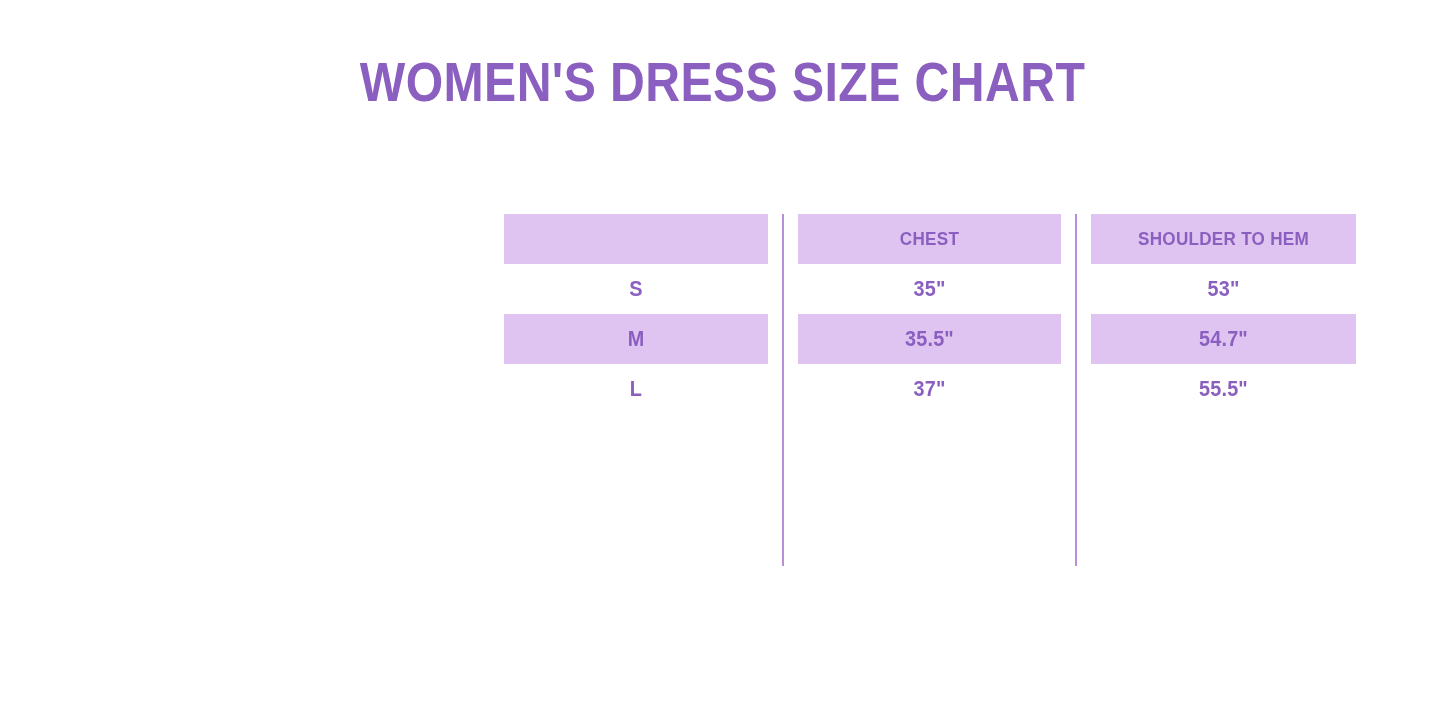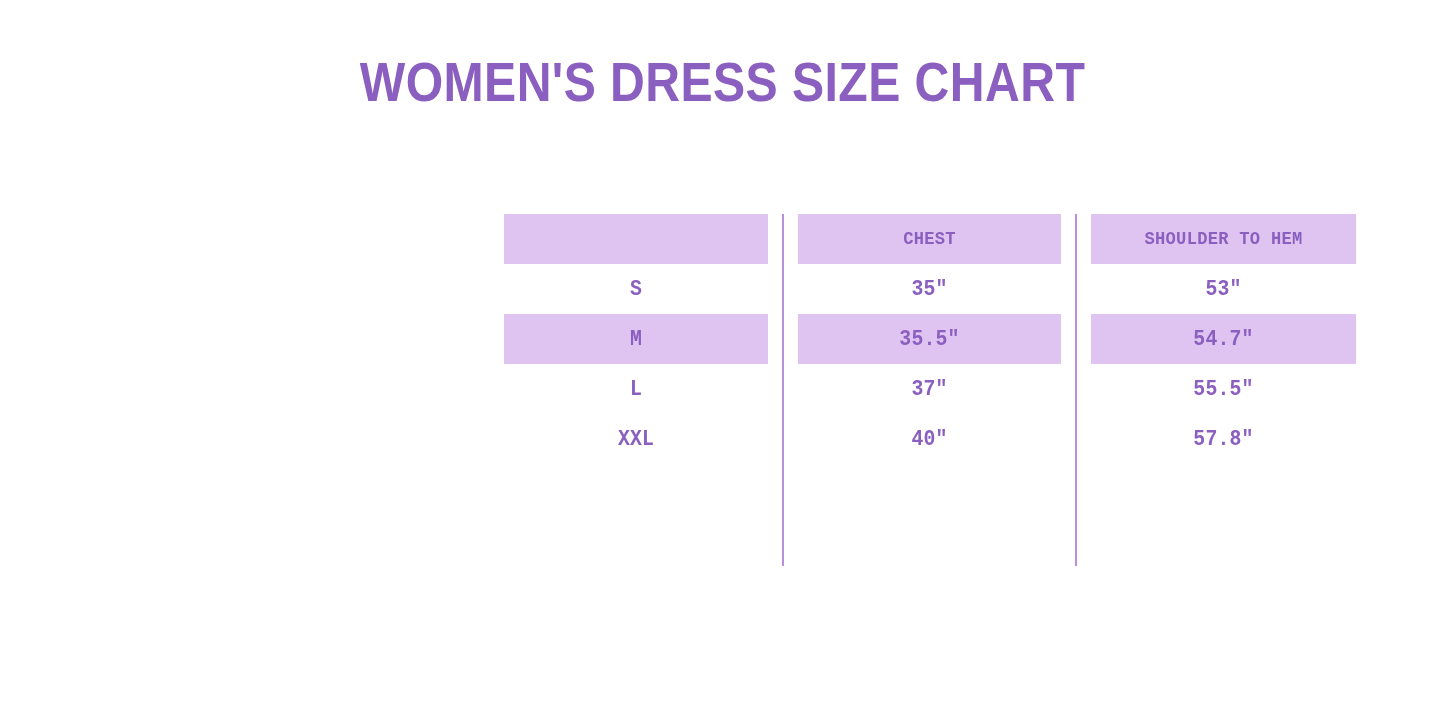--- a/index.html
+++ b/index.html
@@ -36,21 +36,20 @@
     left: 489px;
     top: 214px;
     width: 882px;
     height: 352px;
   }
 
   table.size-table {
     border-collapse: collapse;
     width: 882px;
     table-layout: fixed;
-    font-family: Liberation Mono, monospace;
   }
 
   table.size-table col.c-size  { width: 294px; }
   table.size-table col.c-chest { width: 293px; }
   table.size-table col.c-hem   { width: 295px; }
 
   table.size-table th,
   table.size-table td {
     padding: 0;
     height: 50px;
@@ -121,23 +120,18 @@
       <tr class="row-shaded">
         <td>M</td>
         <td>35.5"</td>
         <td>54.7"</td>
       </tr>
       <tr class="row-plain">
         <td>L</td>
         <td>37"</td>
         <td>55.5"</td>
       </tr>
-      <tr class="row-plain">
-        <td>XXL</td>
-        <td>40"</td>
-        <td>57.8"</td>
-      </tr>
     </tbody>
   </table>
 
   <div class="col-divider d1"></div>
   <div class="col-divider d2"></div>
 </div>
 
 </body></html>

